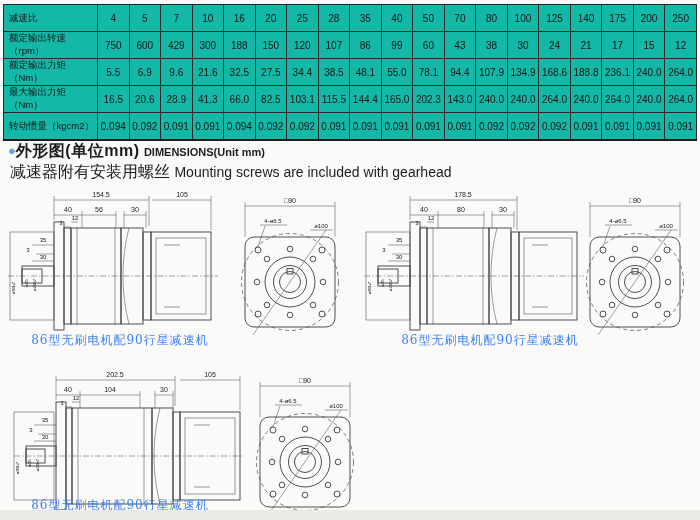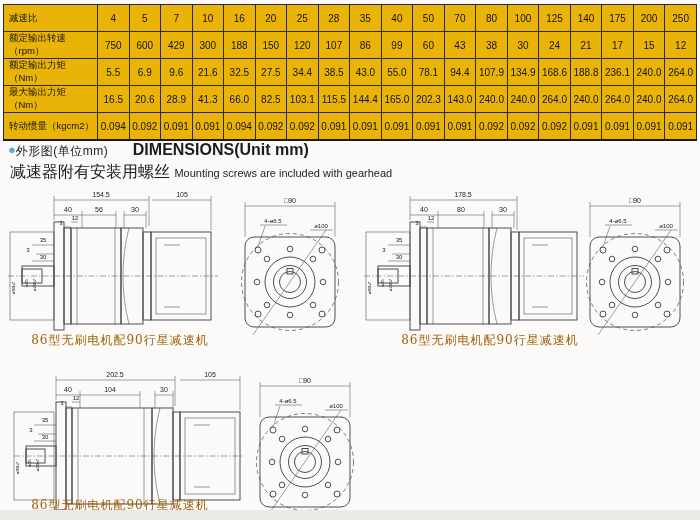--- a/index.html
+++ b/index.html
@@ -6,54 +6,54 @@
   body{
     width:700px;height:520px;position:relative;overflow:hidden;
     background:#fbfaf8;
     font-family:"Liberation Sans",sans-serif;
     color:#1c1c1c;
   }
   
   .spec-table{
     position:absolute;top:4px;left:3px;width:694px;height:132px;
     border-collapse:collapse;table-layout:fixed;
-    background:#eab308;
+    background:#14b8a6;
   }
   .spec-table td{
     border:1px solid #2a2a2a;
     text-align:center;vertical-align:middle;
     font-size:10px;padding:0;
     height:26px;color:#141414;
   }
   .spec-table td.lbl{
     text-align:left;padding-left:5px;font-size:9.5px;width:88px;
   }
   .spec-table{border:1.5px solid #1a1a1a;}
   .spec-table tr:last-child td{border-bottom:2.5px solid #1a1a1a;}
   
   .sec-head{position:absolute;top:141px;left:8px;white-space:nowrap;}
   .sec-bullet{font-size:13px;vertical-align:1px;}
-  .sec-cn{font-size:12px;font-weight:normal;letter-spacing:0.5px;}
-  .sec-en{font-size:16px;font-weight:bold;margin-left:20px;}
+  .sec-cn{font-size:16px;font-weight:bold;letter-spacing:0.5px;}
+  .sec-en{font-size:11px;font-weight:bold;margin-left:0;}
   .sec-sub{position:absolute;top:162px;left:10px;white-space:nowrap;}
   .sub-cn{font-size:16px;}
-  .sub-en{font-size:11px;}
+  .sub-en{font-size:14px;}
   
   svg{position:absolute;overflow:visible;}
   .draw{stroke:#3c3c3c;fill:none;stroke-width:0.9;}
   .thin{stroke:#4a4a4a;fill:none;stroke-width:0.55;}
   .dim{stroke:#555;fill:none;stroke-width:0.55;}
   .dash{stroke:#555;fill:none;stroke-width:0.55;stroke-dasharray:6 2 1.5 2;}
   .dashc{stroke:#4a4a4a;fill:none;stroke-width:0.7;stroke-dasharray:4 3;}
   .dimtxt{font:7px "Liberation Sans",sans-serif;fill:#222;text-anchor:middle;}
   .dimtxt-s{font:6px "Liberation Sans",sans-serif;fill:#222;text-anchor:middle;}
   .rottxt{font:4.4px "Liberation Sans",sans-serif;fill:#222;text-anchor:middle;}
   .caption{
     position:absolute;text-align:center;
-    font-family:"DejaVu Serif",serif;font-size:12px;color:#a16207;letter-spacing:1px;
+    font-family:"DejaVu Serif",serif;font-size:12px;color:#3b82f6;letter-spacing:1px;
   }
   .scan-edge{position:absolute;left:0;bottom:0;width:700px;height:10px;background:#eceae7;}
 </style>
 </head>
 <body>
 
 <table class="spec-table">
   <tbody>
       <tr>
         <td class="lbl">减速比</td>
@@ -102,21 +102,21 @@
       <tr>
         <td class="lbl">额定输出力矩（Nm）</td>
         <td>5.5</td>
         <td>6.9</td>
         <td>9.6</td>
         <td>21.6</td>
         <td>32.5</td>
         <td>27.5</td>
         <td>34.4</td>
         <td>38.5</td>
-        <td>43.0</td>
+        <td>48.1</td>
         <td>55.0</td>
         <td>78.1</td>
         <td>94.4</td>
         <td>107.9</td>
         <td>134.9</td>
         <td>168.6</td>
         <td>188.8</td>
         <td>236.1</td>
         <td>240.0</td>
         <td>264.0</td>

